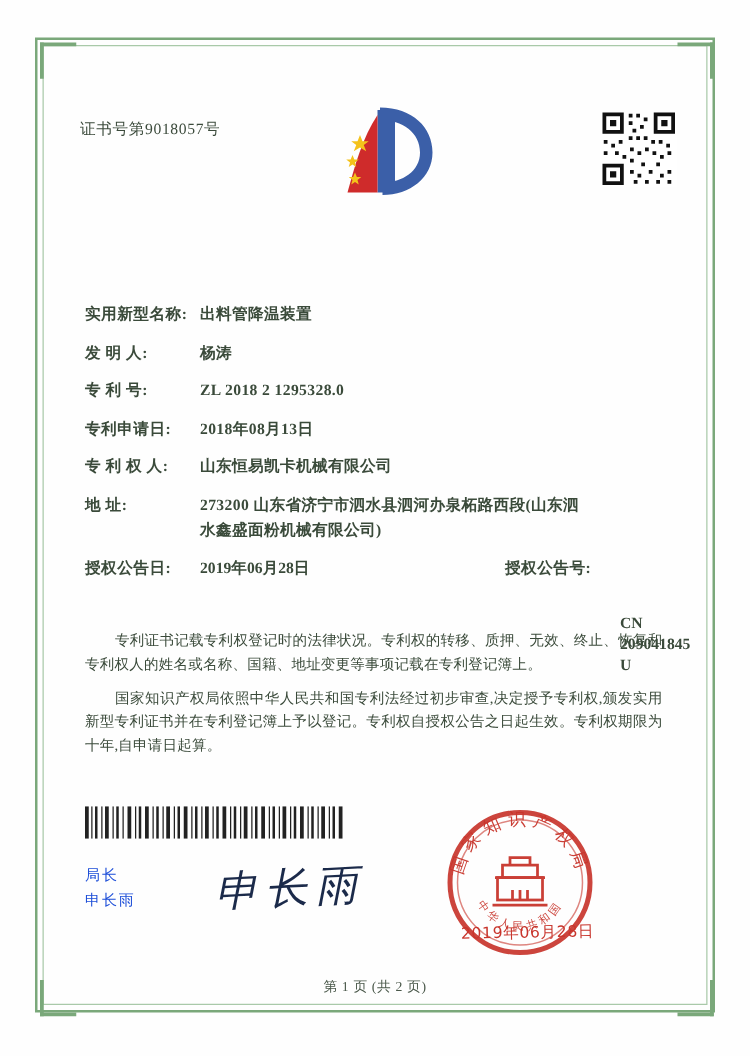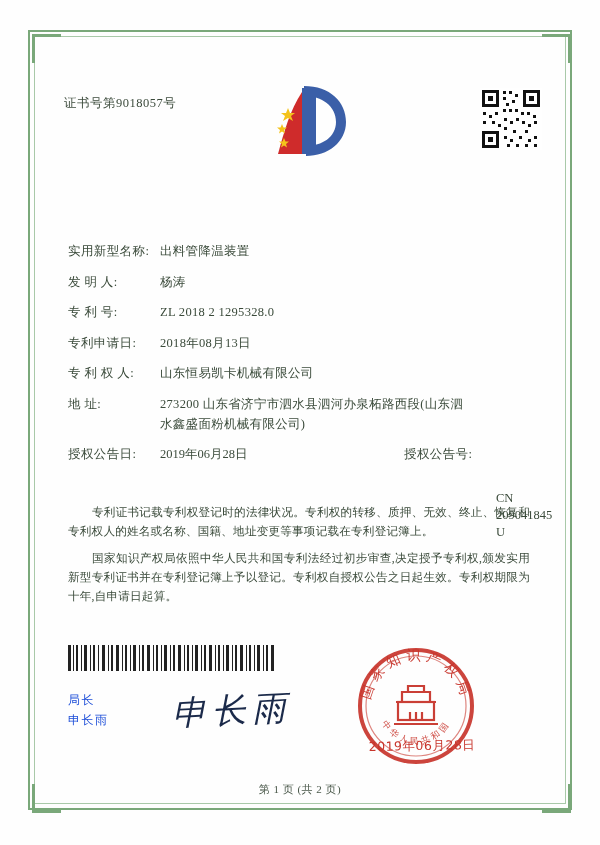--- a/index.html
+++ b/index.html
@@ -98,20 +98,21 @@
     top: 243px;
     width: 470px;
     font-size: 12.5px;
     color: #3a4a3a;
   }
   .field-row {
     display: flex;
     align-items: flex-start;
     margin-bottom: 13.5px;
     line-height: 17px;
+    font-weight: bold;
   }
   .field-label {
     width: 92px;
     flex: 0 0 92px;
     white-space: nowrap;
     letter-spacing: .4px;
   }
   .field-value {
     flex: 1 1 auto;
     letter-spacing: .3px;

